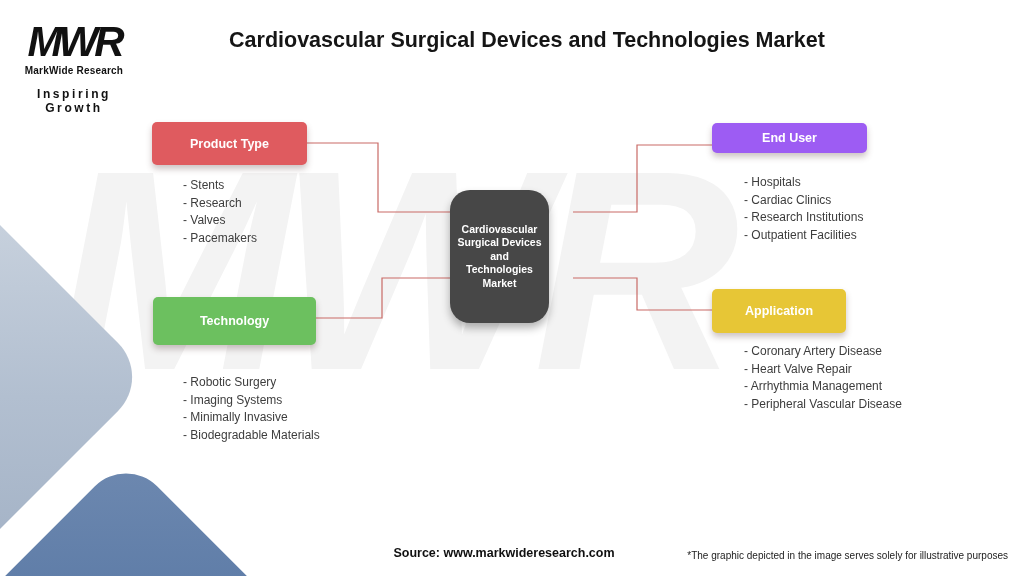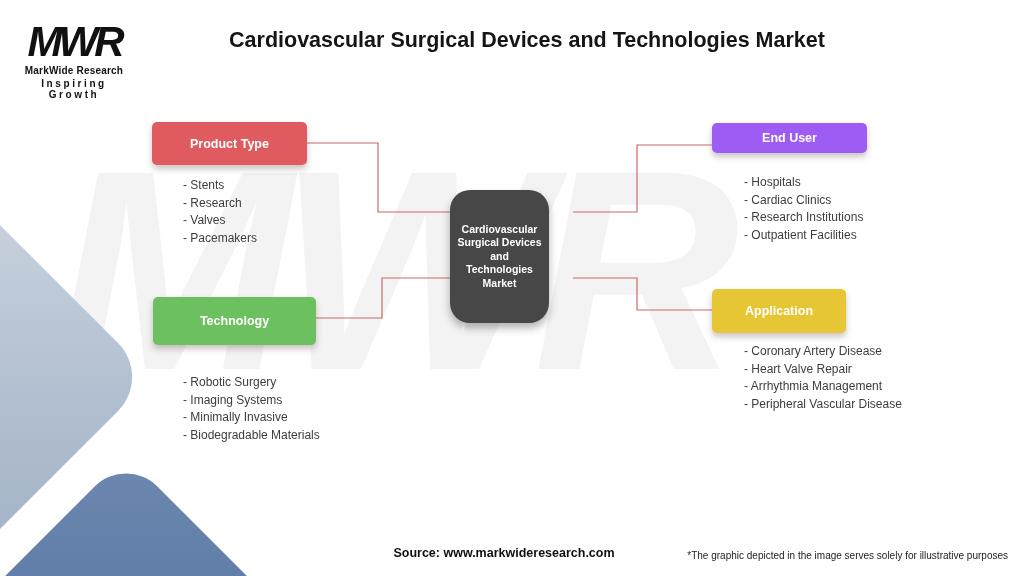--- a/index.html
+++ b/index.html
@@ -49,21 +49,21 @@
   
   .logo {
     position: absolute; left: 16px; top: 20px; width: 116px;
     text-align: center; color: #111111; z-index: 2;
   }
   .logo-mark {
     font-size: 42px; font-weight: 900; font-style: italic;
     letter-spacing: -4px; line-height: 44px;
   }
   .logo-name { font-size: 10px; font-weight: 800; letter-spacing: 0.2px; margin-top: 1px; }
-  .logo-tagline { font-size: 10px; font-weight: 700; letter-spacing: 2.6px; margin-top: 2px; }
+  .logo-tagline { font-size: 12px; font-weight: 700; letter-spacing: 2.6px; margin-top: 11px; }
   .page-title {
     position: absolute; left: 130px; right: 100px; top: 28px;
     text-align: center; font-size: 21.5px; font-weight: 700; color: #151515;
     z-index: 2;
   }
   
   .node {
     position: absolute; z-index: 2;
     display: flex; align-items: center; justify-content: center;
     border-radius: 5px;

